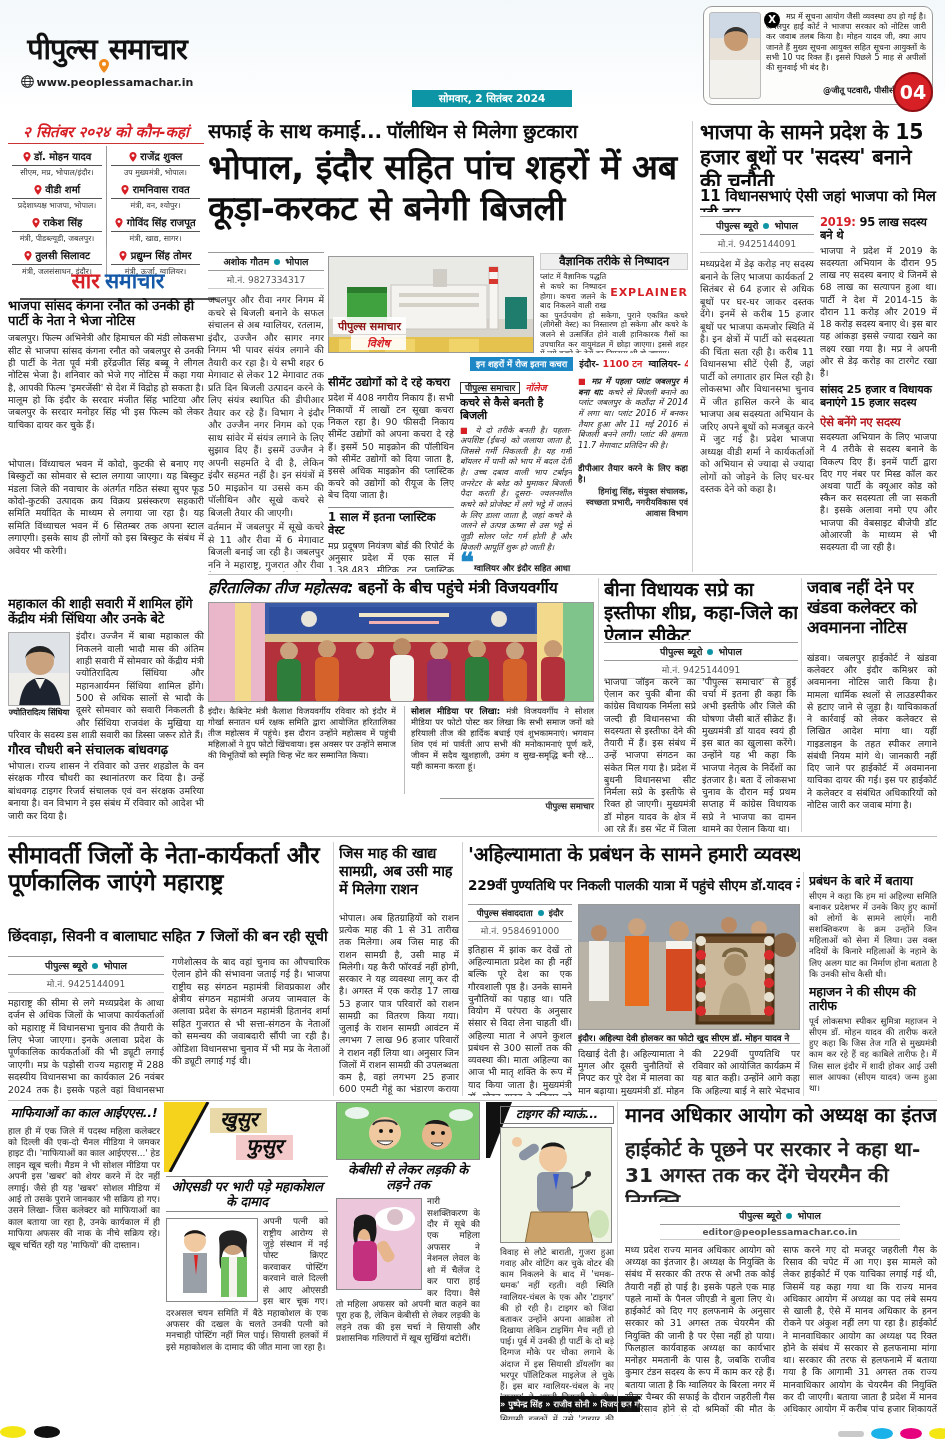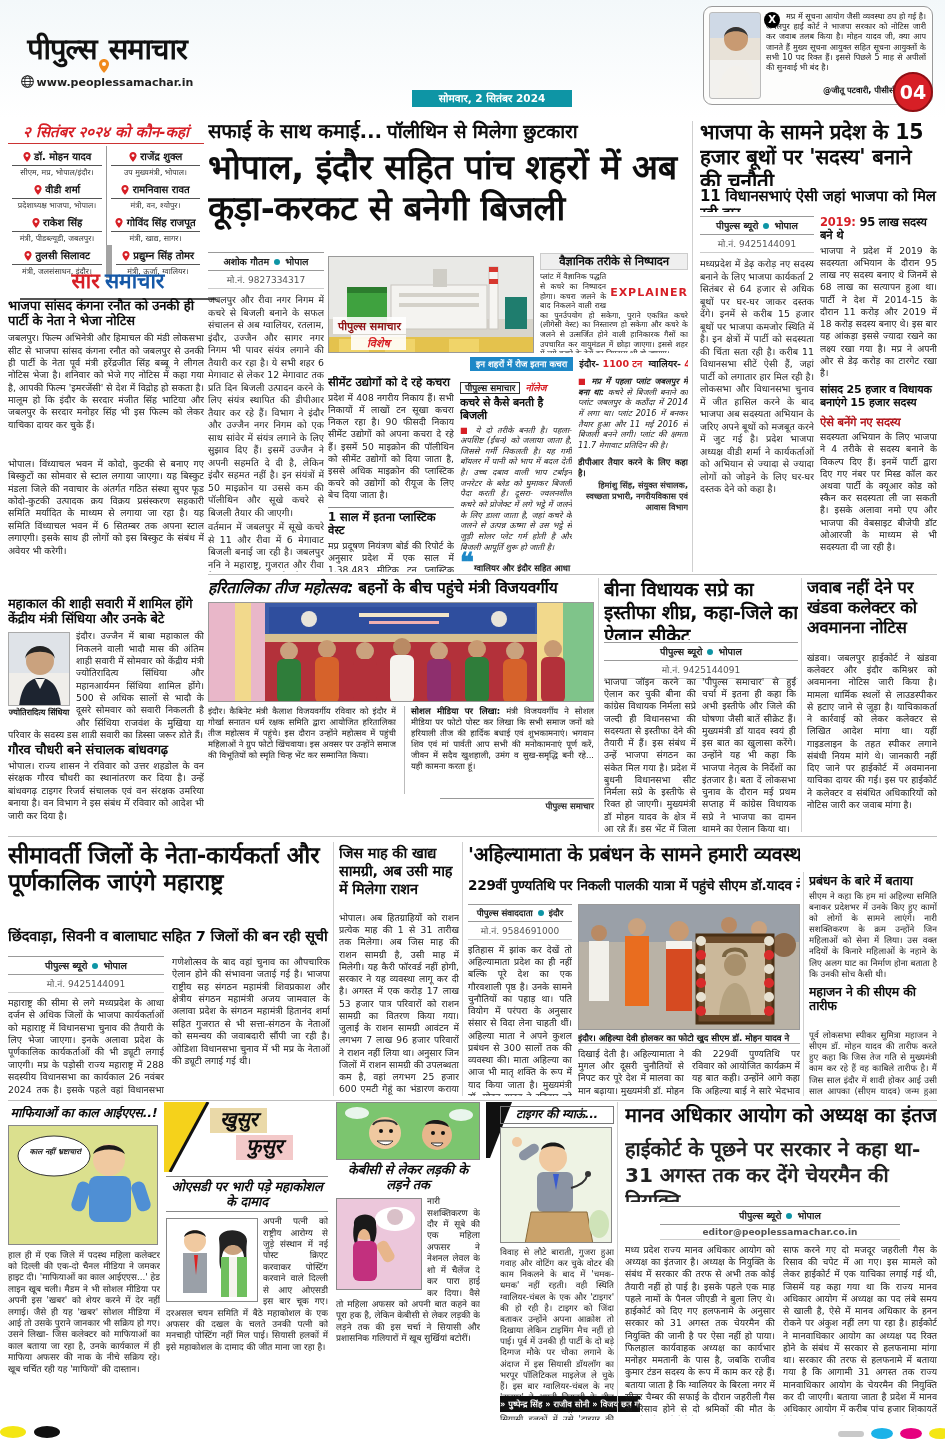--- a/index.html
+++ b/index.html
@@ -118,21 +118,21 @@
             </svg></span> <span>गोविंद सिंह राजपूत</span></div>
         <div class="ds">मंत्री, खाद्य, सागर।</div>
       </div>
     <div class="whocell">
         <div class="nm"><span class="pin"><svg width="8" height="10" viewBox="0 0 10 14">
               <path d="M5 0C2.2 0 0 2.2 0 5c0 3.7 5 9 5 9s5-5.3 5-9C10 2.2 7.8 0 5 0z" fill="#d71f26"></path>
               <circle cx="5" cy="5" r="2" fill="#fff"></circle>
             </svg></span> <span>तुलसी सिलावट</span></div>
         <div class="ds">मंत्री, जलसंसाधन, इंदौर।</div>
       </div>
-    <div class="whocell" style="border-left:6px solid #a3a3a3">
+    <div class="whocell" style="border-left:1px solid #a3a3a3">
         <div class="nm"><span class="pin"><svg width="8" height="10" viewBox="0 0 10 14">
               <path d="M5 0C2.2 0 0 2.2 0 5c0 3.7 5 9 5 9s5-5.3 5-9C10 2.2 7.8 0 5 0z" fill="#d71f26"></path>
               <circle cx="5" cy="5" r="2" fill="#fff"></circle>
             </svg></span> <span>प्रद्युम्न सिंह तोमर</span></div>
         <div class="ds">मंत्री, ऊर्जा, ग्वालियर।</div>
       </div>
   </div>
 </div>
 
 <div class="abs" style="left:20px;top:266px;width:196px;text-align:center;border-bottom:2px solid #555;padding-bottom:4px">
@@ -229,21 +229,21 @@
 
 <div class="abs clip" style="left:460px;top:376px;width:112px;height:196px">
   <div style="white-space:nowrap;margin-bottom:2px"><span style="border:1px solid #333;font-size:8.8px;font-weight:bold;padding:0 4px">पीपुल्स समाचार</span> <span class="red itt" style="font-size:9.5px;font-weight:bold">नॉलेज</span></div>
   <div class="hl" style="font-size:11px;margin-bottom:2px">कचरे से कैसे बनती है बिजली</div>
   <div class="smalltxt itt" style="font-size:8.2px"><span class="red">■ </span><span>ये दो तरीके बनती है। पहला- अपशिष्ट (ईंधन) को जलाया जाता है, जिससे गर्मी निकलती है। यह गर्मी बॉयलर में पानी को भाप में बदल देती है। उच्च दबाव वाली भाप टर्बाइन जनरेटर के ब्लेड को घुमाकर बिजली पैदा करती है। दूसरा- ज्वलनशील कचरे को प्रोजेक्ट में लगे भट्ठे में जलने के लिए डाला जाता है, जहां कचरे के जलने से उत्पन्न ऊष्मा से उस भट्ठे से जुड़ी सोलर प्लेट गर्म होती है और बिजली आपूर्ति शुरू हो जाती है।</span></div>
   <div style="margin-top:3px"><span class="quotemark">❝</span><span class="smalltxt" style="font-size:8.4px;font-weight:bold">ग्वालियर और इंदौर सहित आधा दर्जन नगरीय निकायों ने पॉलीथिन और सूखे कचरे से बिजली संयंत्र स्थापित करने का प्रस्ताव बनाया है। निकायों को</span></div>
 </div>
 
 <div class="abs clip" style="left:578px;top:376px;width:110px;height:196px">
   <div class="smalltxt itt" style="font-size:8.2px"><span class="red">■ </span><b>मप्र में पहला प्लांट जबलपुर में बना था:</b> <span>कचरे से बिजली बनाने का प्लांट जबलपुर के कठौंदा में 2014 में लगा था। प्लांट 2016 में बनकर तैयार हुआ और 11 मई 2016 से बिजली बनने लगी। प्लांट की क्षमता 11.7 मेगावाट प्रतिदिन की है।</span></div>
-  <div class="smalltxt" style="font-size:8.4px;font-weight:bold;margin-top:6px"><span>डीपीआर तैयार करने के लिए कहा है।</span></div>
+  <div class="smalltxt" style="font-size:8.4px;font-weight:bold;margin-top:12px"><span>डीपीआर तैयार करने के लिए कहा है।</span></div>
   <div class="smalltxt" style="font-size:8.2px;text-align:right;font-weight:bold;color:#333;margin-top:2px">हिमांशु सिंह, संयुक्त संचालक, स्वच्छता प्रभारी, नगरीयविकास एवं आवास विभाग</div>
 </div>
 
 <div class="vrule" style="left:692px;top:121px;height:451px"></div>
 <div class="abs hl clip" style="left:700px;top:120px;width:237px;height:66px;font-size:20.5px;line-height:1.2">भाजपा के सामने प्रदेश के 15 हजार बूथों पर 'सदस्य' बनाने की चुनौती</div>
 <div class="abs hl clip" style="left:700px;top:188px;width:237px;height:24px;font-size:15px;font-weight:600">11 विधानसभाएं ऐसी जहां भाजपा को मिल रही हार</div>
 
 <div class="abs clip" style="left:700px;top:216px;width:114px;height:356px">
   <div class="byline">
       <span>पीपुल्स ब्यूरो</span>
@@ -401,39 +401,28 @@
     <div class="bodytxt" style="font-size:9.2px">दिखाई देती है। अहिल्यामाता ने मुगल और दूसरी चुनौतियों से निपट कर पूरे देश में मालवा का मान बढ़ाया। मुख्यमंत्री डॉ. मोहन यादव ने रविवार को अहिल्याबाई होलकर</div>
   </div>
 <div class="abs clip" style="left:692px;top:1048px;width:108px;height:48px">
     <div class="bodytxt" style="font-size:9.2px">की 229वीं पुण्यतिथि पर रविवार को आयोजित कार्यक्रम में यह बात कही। उन्होंने आगे कहा कि अहिल्या बाई ने सारे भेदभाव मिटाकर काम किया।</div>
   </div>
 
 <div class="vrule" style="left:803px;top:872px;height:224px"></div>
 <div class="abs clip" style="left:809px;top:874px;width:128px;height:222px">
   <div class="hl" style="font-size:12.5px;margin-bottom:2px">प्रबंधन के बारे में बताया</div>
   <div class="smalltxt" style="font-size:8.6px">सीएम ने कहा कि हम मां अहिल्या समिति बनाकर प्रदेशभर में उनके किए हुए कामों को लोगों के सामने लाएंगे। नारी सशक्तिकरण के क्रम उन्होंने जिन महिलाओं को सेना में लिया। उस वक्त नदियों के किनारे महिलाओं के नहाने के लिए अलग घाट का निर्माण होना बताता है कि उनकी सोच कैसी थी।</div>
-  <div class="hl" style="font-size:12.5px;margin:5px 0 16px">महाजन ने की सीएम की तारीफ</div>
+  <div class="hl" style="font-size:12.5px;margin:5px 0 2px">महाजन ने की सीएम की तारीफ</div>
   <div class="smalltxt" style="font-size:8.6px">पूर्व लोकसभा स्पीकर सुमित्रा महाजन ने सीएम डॉ. मोहन यादव की तारीफ करते हुए कहा कि जिस तेज गति से मुख्यमंत्री काम कर रहे हैं वह काबिले तारीफ है। मैं जिस साल इंदौर में शादी होकर आई उसी साल आपका (सीएम यादव) जन्म हुआ था।</div>
 </div>
 
 <div class="hrule" style="left:8px;top:1100px;width:929px"></div>
 
 <div class="abs clip" style="left:8px;top:1106px;width:152px;height:314px">
   <div class="hl itt" style="font-size:12.5px;text-align:center;margin-bottom:4px">माफियाओं का काल आईएएस..!</div>
-  <div class="cartoonbox" style="width:150px;height:120px;background:#dbe08e">
-    <svg width="150" height="120" viewBox="0 0 150 120">
-      <ellipse cx="45" cy="30" rx="36" ry="20" fill="#fff" stroke="#333"></ellipse>
-      <circle cx="100" cy="34" r="16" fill="#f0c9a0"></circle>
-        <path d="M84 28c4-12 28-12 32 0-8-6-24-6-32 0z" fill="#1a1a1a"></path>
-      <rect x="80" y="50" width="42" height="46" rx="8" fill="#4f8fd4"></rect>
-      <rect x="70" y="54" width="14" height="30" rx="6" fill="#4f8fd4" transform="rotate(18 70 54)"></rect>
-      <rect x="120" y="54" width="14" height="30" rx="6" fill="#4f8fd4" transform="rotate(-18 134 54)"></rect>
-    </svg>
-    <div class="abs itt" style="left:12px;top:20px;width:70px;font-size:7.5px;font-weight:bold;text-align:center;color:#222">काल नहीं भ्रष्टाचार!</div>
-  </div>
   <div class="smalltxt" style="margin-top:5px;font-size:8.8px">हाल ही में एक जिले में पदस्थ महिला कलेक्टर को दिल्ली की एक-दो चैनल मीडिया ने जमकर हाइट दी। 'माफियाओं का काल आईएएस...' हेड लाइन खूब चली। मैडम ने भी सोशल मीडिया पर अपनी इस 'खबर' को शेयर करने में देर नहीं लगाई। जैसे ही यह 'खबर' सोशल मीडिया में आई तो उसके पुराने जानकार भी सक्रिय हो गए। उसने लिखा- जिस कलेक्टर को माफियाओं का काल बताया जा रहा है, उनके कार्यकाल में ही माफिया अफसर की नाक के नीचे सक्रिय रहे। खूब चर्चित रही यह 'माफियों' की दास्तान।</div>
 </div>
 
 <div class="abs" style="left:164px;top:1102px;width:56px;height:70px;overflow:hidden">
   <svg width="56" height="70" viewBox="0 0 56 70">
       <polygon points="0,0 44,0 6,70 0,70" fill="#f5d21b"></polygon>
       <line x1="44" y1="0" x2="6" y2="70" stroke="#111" stroke-width="3"></line>
     </svg>
 </div>
 <div class="abs" style="left:210px;top:1108px;width:118px">

